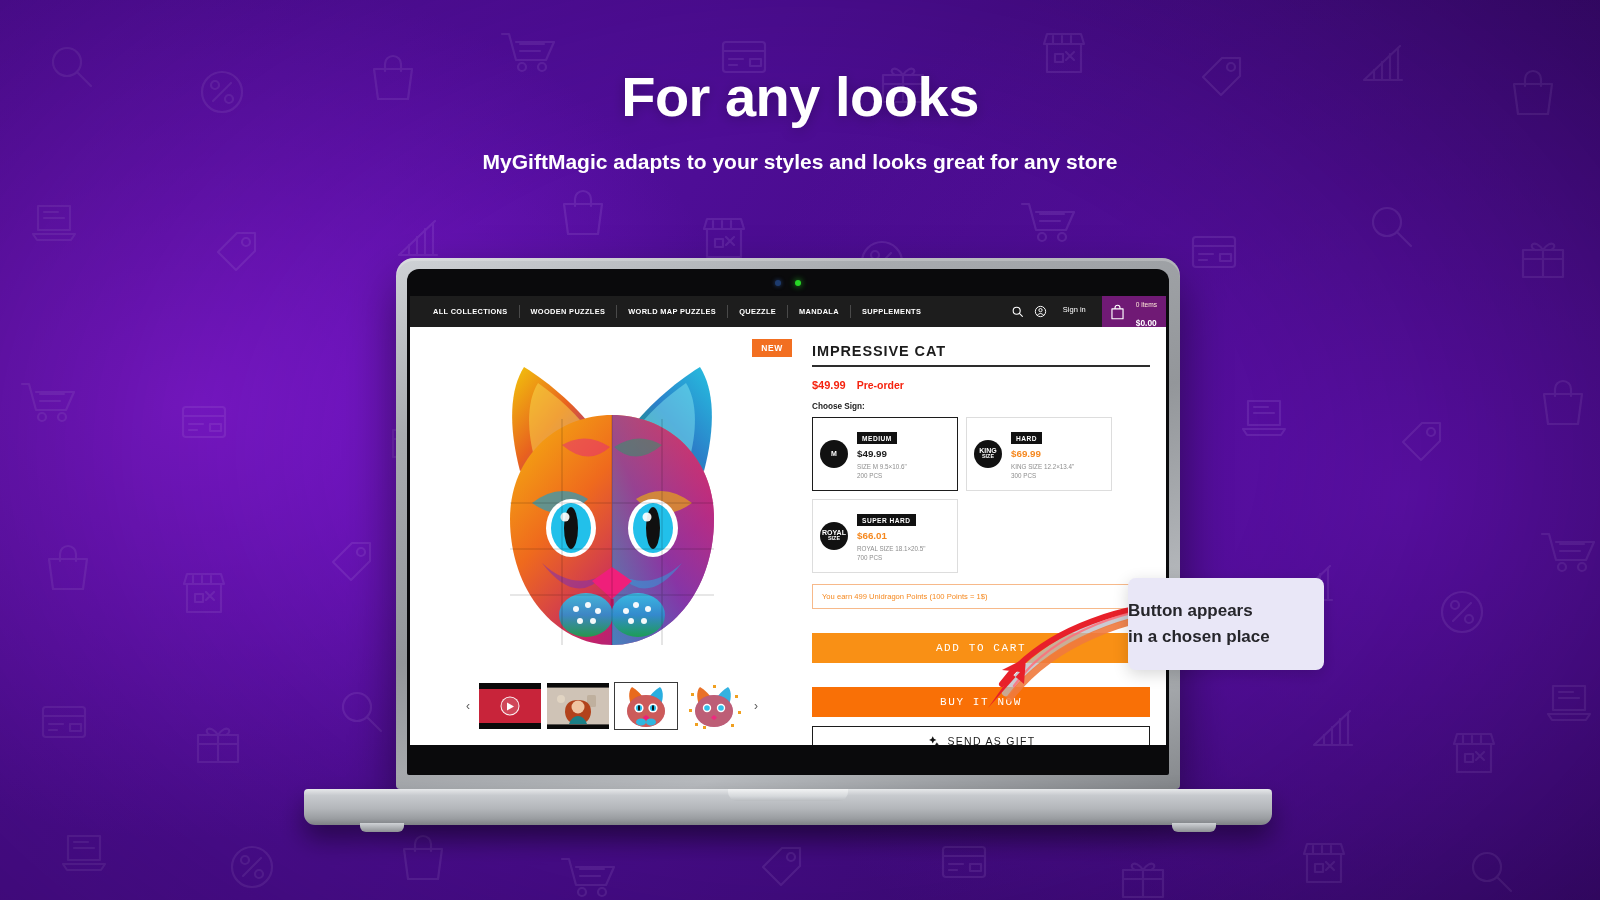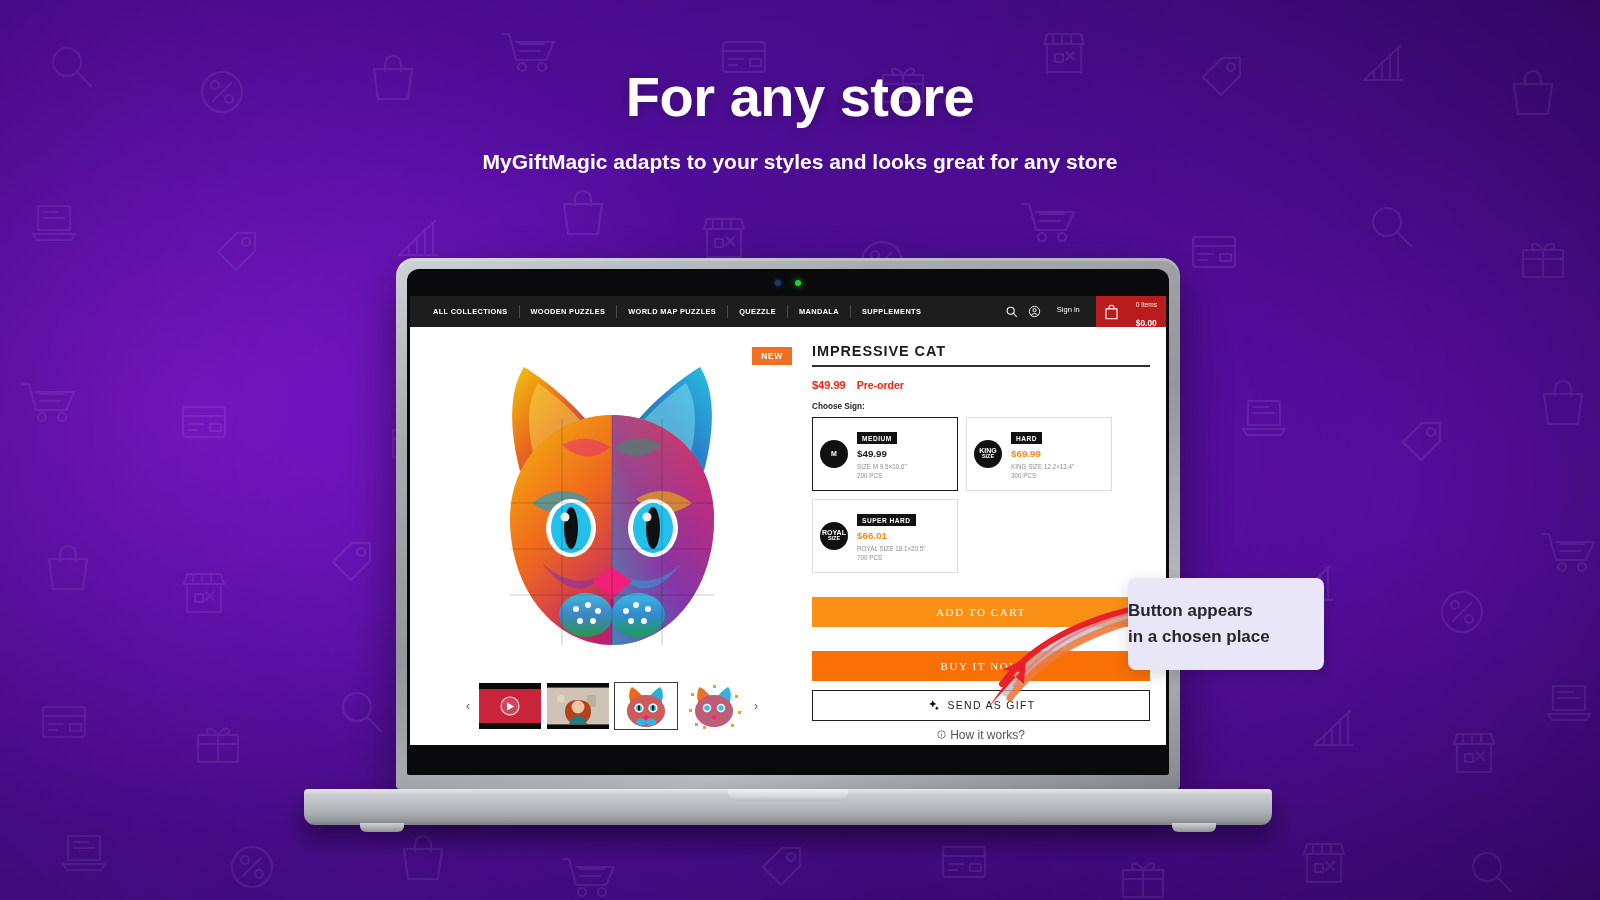--- a/index.html
+++ b/index.html
@@ -127,42 +127,42 @@
     padding: 0 11px;
     white-space: nowrap;
     cursor: pointer;
   }
   .nav-sep { width: 1px; height: 13px; background: #4a4a4a; }
   #nav-right { display: flex; align-items: center; gap: 10px; padding-right: 0; }
   .nav-icon { width: 13px; height: 13px; display: block; }
   #signin-group { display: flex; align-items: flex-start; gap: 16px; cursor: pointer; }
   #signin-label { color: #fff; font-size: 7.5px; }
   #cart-box {
-    background: #b91c1c; height: 31px;
-    display: flex; align-items: center; gap: 17px;
+    background: #701a75; height: 31px;
+    display: flex; align-items: center; gap: 11px;
     padding: 0 9px 0 8px; margin-left: 6px;
     cursor: pointer;
   }
   #cart-text { line-height: 1.15; }
   #cart-items { color: #ffe9d9; font-size: 6.6px; }
   #cart-total { color: #ffffff; font-size: 8.4px; font-weight: bold; }
 
   
   #product-page {
     flex: 1; display: flex; background: #fff;
     padding: 10px 16px 0 16px; gap: 14px; position: relative;
     min-height: 0;
   }
 
   
   #gallery { width: 372px; display: flex; flex-direction: column; }
   #hero-wrap { position: relative; flex: 1; display: flex; align-items: center; justify-content: center; }
   #hero-img { width: 300px; height: 310px; }
   #new-badge {
-    position: absolute; top: 10px; right: 6px;
+    position: absolute; top: 2px; right: 6px;
     background: #f26f21; color: #fff;
     font-size: 8.5px; font-weight: bold; letter-spacing: .6px;
     padding: 4px 9px;
   }
   #thumb-strip {
     display: flex; align-items: center; gap: 6px;
     padding: 4px 0 16px 0; justify-content: center;
   }
   .thumb-arrow {
     color: #5a5a5a; font-size: 12px; width: 10px; text-align: center;
@@ -233,21 +233,21 @@
     margin-top: 11px; border: 1px solid #f7b98a;
     color: #f5881f; font-size: 7.6px;
     padding: 7px 9px;
   }
 
   #btn-stack { margin-top: 11px; }
   .cta {
     width: 100%; display: block; border: none; cursor: pointer;
     color: #fff; font-size: 11px; letter-spacing: 1.6px;
     padding: 9px 16px; text-align: center;
-    font-family: Liberation Serif, serif;
+    font-family: Liberation Mono, monospace;
     margin-top: 24px;
   }
   #add-to-cart { background: #f99015; margin-bottom: 5px; }
   #buy-it-now  { background: #f97006; }
   #send-as-gift {
     width: 100%; margin-top: 9px; background: #fff;
     border: 1.4px solid #1c1c1c; color: #1c1c1c;
     font-size: 10.5px; letter-spacing: 1.3px; cursor: pointer;
     padding: 8px 0; display: flex; 
     justify-content: center; gap: 8px;
@@ -390,21 +390,21 @@
       <use href="#ic-card" x="940" y="840"></use>
     <use href="#ic-gift" x="1120" y="855"></use>
       <use href="#ic-store" x="1300" y="840"></use>
     <use href="#ic-search" x="1470" y="850"></use>
   </g>
 </svg>
 
 <div id="bg-vignette"></div>
 
 <div id="header-block">
-  <h1 id="headline">For any store</h1>
+  <h1 id="headline">For any looks</h1>
   <p id="subheadline">MyGiftMagic adapts to your styles
 and looks great for any store</p>
 </div>
 
 <div id="laptop">
   <div id="laptop-lid">
     <div id="laptop-screen-black">
 
       <div id="webcam-row">
         <span class="cam-dot" id="cam-lens"></span>
@@ -647,20 +647,21 @@
                 </div>
                 <div class="size-body">
                   <span class="diff-tag">SUPER HARD</span>
                   <div class="size-price accent">$66.01</div>
                   <div class="size-dim">ROYAL SIZE 18.1×20.5"</div>
                   <div class="size-pcs">700 PCS</div>
                 </div>
               </div>
             </div>
 
+            <div id="points-box">You earn 499 Unidragon Points (100 Points = 1$)</div>
 
             <div id="btn-stack">
               <button class="cta" id="add-to-cart">ADD TO CART</button>
               <button class="cta" id="buy-it-now">BUY IT NOW</button>
               <button id="send-as-gift">
                 <svg width="13" height="13" viewBox="0 0 24 24" fill="#111">
                   <path d="M10.6 2.2l2.2 4.6 4.6 2.2-4.6 2.2-2.2 4.6-2.2-4.6L3.8 9l4.6-2.2z"></path>
                   <path d="M18.2 13.4l1.2 2.5 2.5 1.2-2.5 1.2-1.2 2.5-1.2-2.5L14.5 17l2.5-1.2z"></path>
                 </svg>
                 <span>SEND AS GIFT</span>

